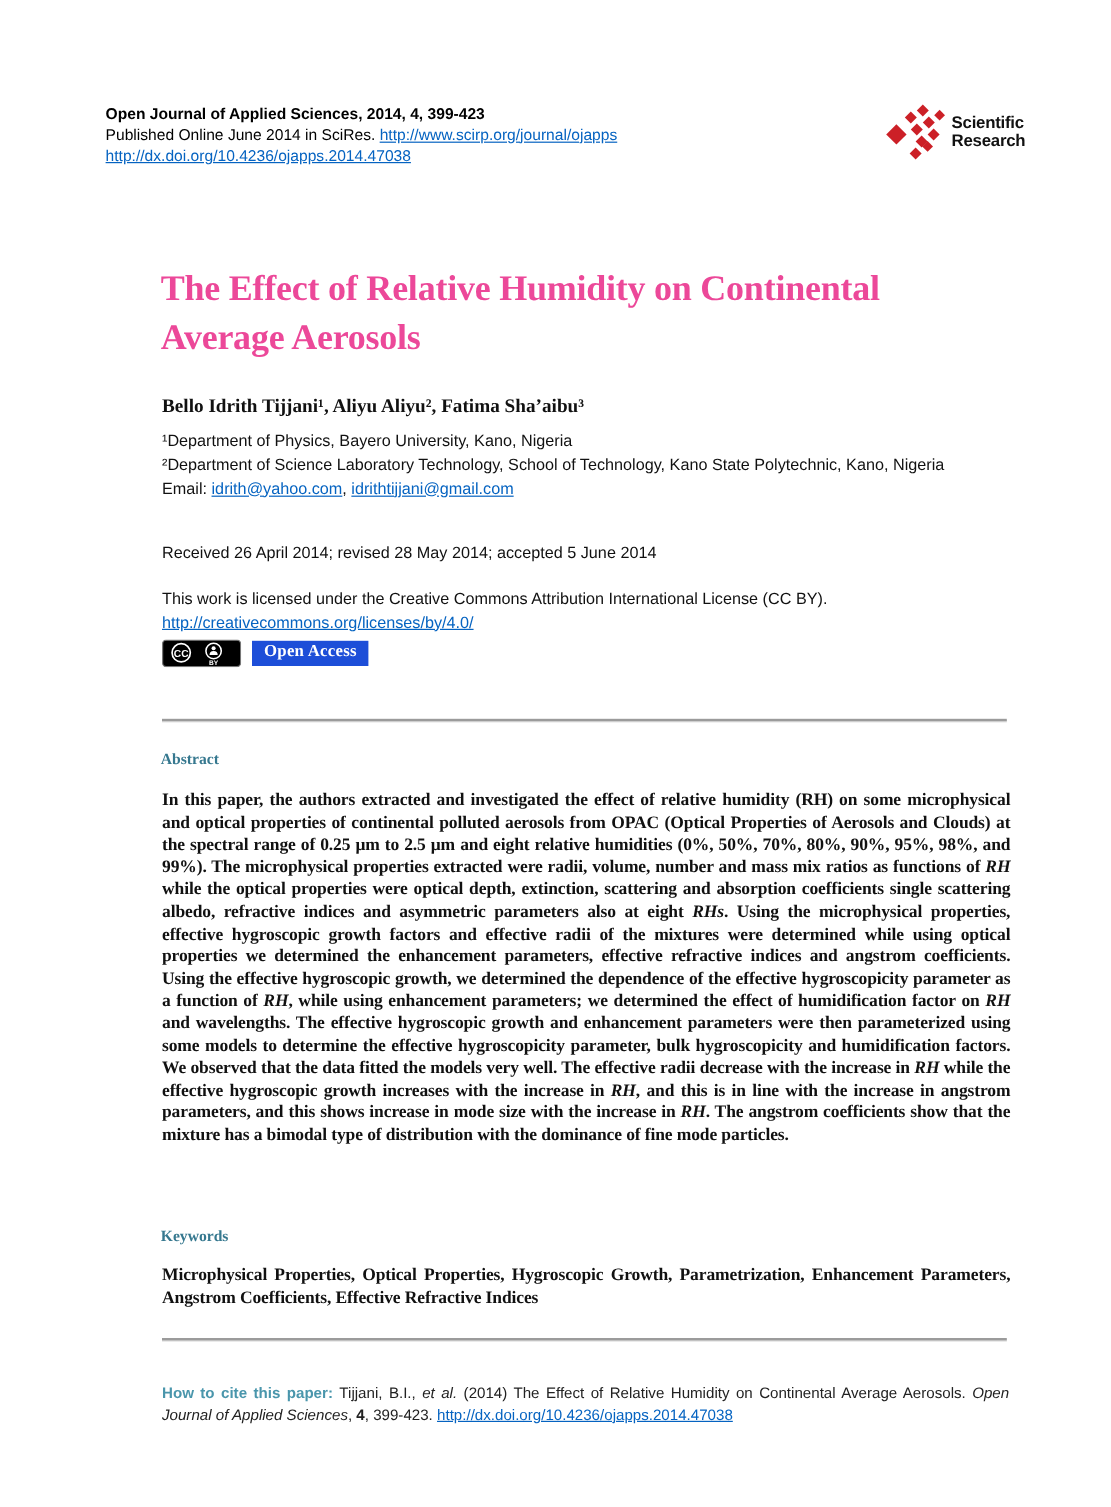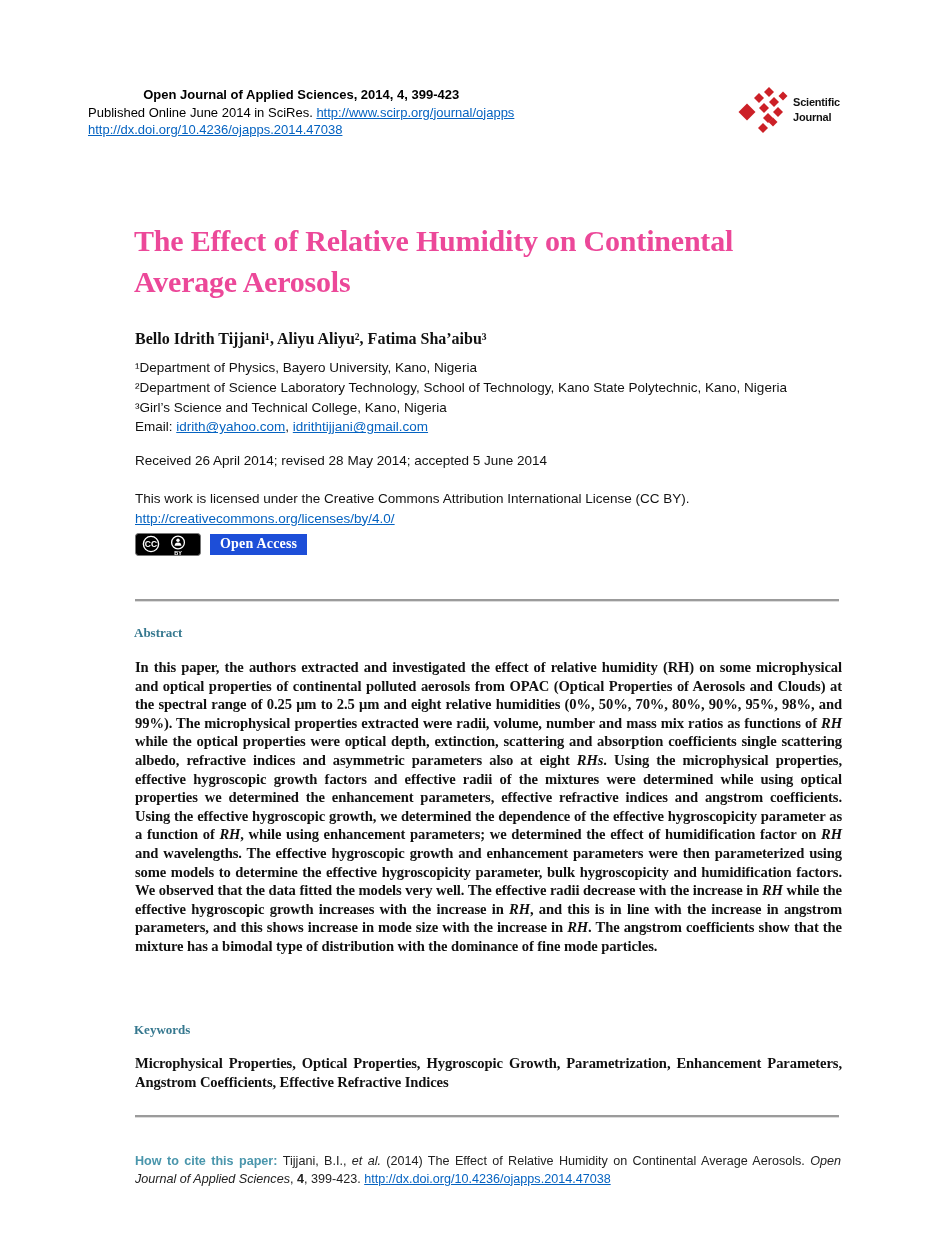--- a/index.html
+++ b/index.html
@@ -6,25 +6,25 @@
   body{
     width:926px;height:1256px;background:#ffffff;position:relative;
     font-family:"Liberation Sans",sans-serif;color:#1a1a1a;
     -webkit-font-smoothing:antialiased;overflow:hidden;
   }
   .abs{position:absolute;}
   a,.link{color:#0563C1;text-decoration:underline;cursor:pointer;}
 
   
   .header{left:88px;top:86px;font-size:13px;line-height:17.5px;color:#000;}
-  .header .bold{font-weight:bold;text-align:center;}
+  .header .bold{font-weight:bold;}
 
   
   .logo{left:736px;top:85px;display:flex;align-items:center;gap:5px;}
-  .logo-text{font-weight:bold;font-size:11px;line-height:15.5px;color:#111;letter-spacing:-0.2px;}
+  .logo-text{font-weight:bold;font-size:14px;line-height:15.5px;color:#111;letter-spacing:-0.2px;}
 
   
   .title{left:134px;top:220px;width:604px;
     font-family:"Liberation Serif",serif;font-weight:700;font-size:30px;
     line-height:41px;color:#ec4899;letter-spacing:-0.2px;}
 
   
   .authors{left:135px;top:330px;font-family:"Liberation Serif",serif;font-weight:700;
     font-size:16px;color:#111;}
   .affiliations{left:135px;top:358px;font-size:13.5px;line-height:19.8px;color:#111;}
@@ -79,32 +79,31 @@
       <polygon points="38,12 43,17 38,22 33,17"></polygon>
       <polygon points="47,6.5 51.5,11 47,15.5 42.5,11"></polygon>
       <polygon points="32,28 37,33 32,38 27,33"></polygon>
       <polygon points="42,22 47,27 42,32 37,27"></polygon>
       <polygon points="27,38 32,43 27,48 22,43"></polygon>
       <polygon points="37,32.5 41.5,37 37,41.5 32.5,37"></polygon>
     </g>
   </svg>
   <div class="logo-text">
     <div>Scientific</div>
-    <div>Journal</div>
+    <div>Research</div>
   </div>
 </div>
 
 <h1 class="abs title" style="margin:0;">The Effect of Relative Humidity on Continental Average Aerosols</h1>
 
 <div class="abs authors">Bello Idrith Tijjani¹, Aliyu Aliyu², Fatima Sha’aibu³</div>
 
 <div class="abs affiliations">
   <div>¹Department of Physics, Bayero University, Kano, Nigeria</div>
   <div>²Department of Science Laboratory Technology, School of Technology, Kano State Polytechnic, Kano, Nigeria</div>
-  <div>³Girl’s Science and Technical College, Kano, Nigeria</div>
   <div><span>Email: </span><span class="link">idrith@yahoo.com</span><span>, </span><span class="link">idrithtijjani@gmail.com</span></div>
 </div>
 
 <div class="abs received">Received 26 April 2014; revised 28 May 2014; accepted 5 June 2014</div>
 
 <div class="abs copyright">
   <div>This work is licensed under the Creative Commons Attribution International License (CC BY).</div>
   <div><span class="link">http://creativecommons.org/licenses/by/4.0/</span></div>
 </div>
 

